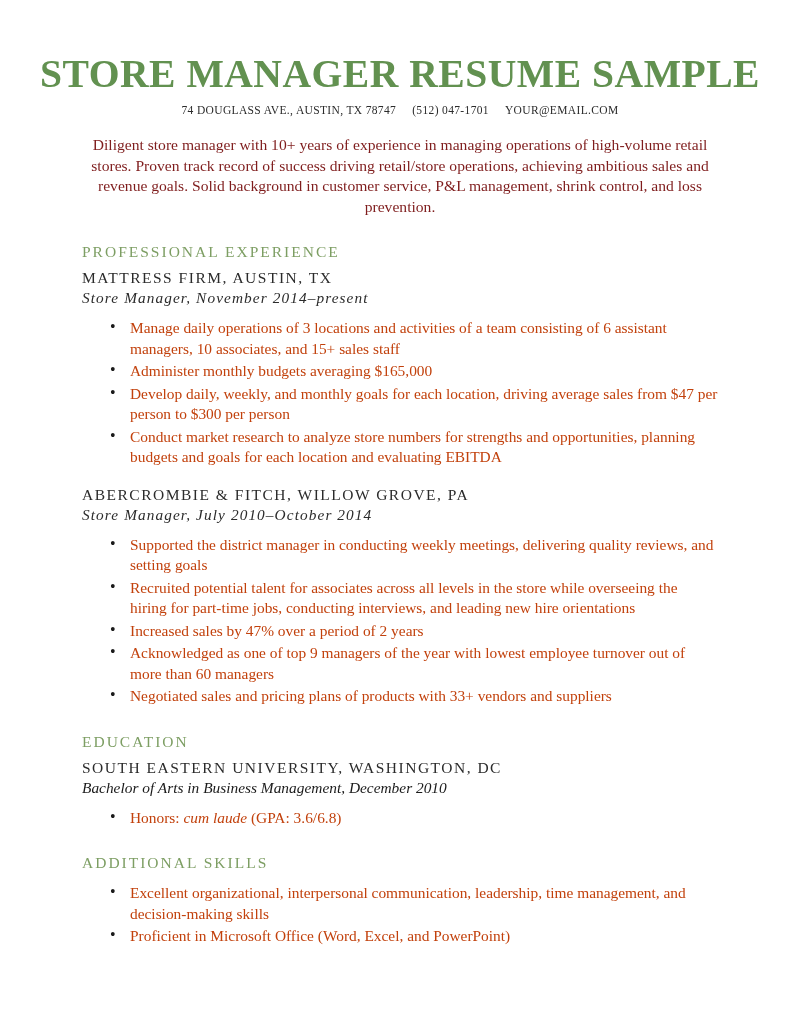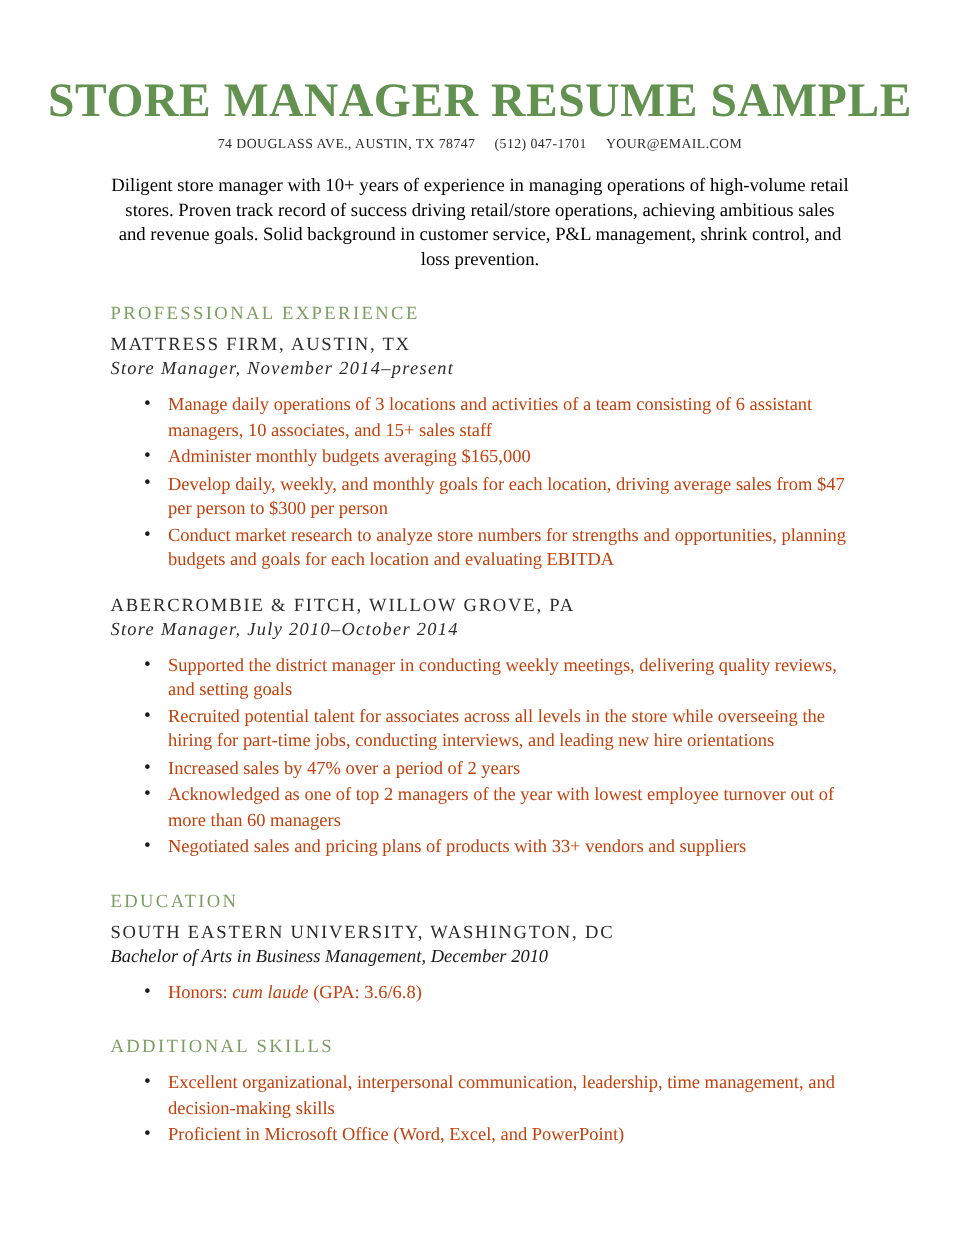--- a/index.html
+++ b/index.html
@@ -12,21 +12,21 @@
     height: 1035px;
     font-family: "Liberation Serif", "DejaVu Serif", serif;
     color: #1a1a1a;
     overflow: hidden;
   }
   .page {
     width: 800px;
     height: 1035px;
     background: #ffffff;
     box-sizing: border-box;
-    padding: 18px;
+    padding: 8px;
     position: relative;
   }
 
   
   .header {
     text-align: center;
     padding-top: 44px;
   }
   .resume-title {
     font-family: "Liberation Serif", "DejaVu Serif", serif;
@@ -51,21 +51,21 @@
     display: inline-block;
     width: 16px;
   }
 
   
   .summary {
     margin: 18px 74px 0 74px;
     font-size: 15.6px;
     line-height: 20.5px;
     text-align: center;
-    color: #000000;
+    color: #7f1d1d;
   }
 
   
   .content {
     margin: 0 74px 0 74px;
   }
   .section {
     margin-top: 26px;
   }
   .section-title {
@@ -166,21 +166,21 @@
         </ul>
       </div>
 
       <div class="job">
         <div class="org">Abercrombie &amp; Fitch, Willow Grove, PA</div>
         <div class="role">Store Manager, July 2010–October 2014</div>
         <ul class="bullets">
           <li>Supported the district manager in conducting weekly meetings, delivering quality reviews, and setting goals</li>
           <li>Recruited potential talent for associates across all levels in the store while overseeing the hiring for part-time jobs, conducting interviews, and leading new hire orientations</li>
           <li>Increased sales by 47% over a period of 2 years</li>
-          <li>Acknowledged as one of top 2 managers of the year with lowest employee turnover out of more than 60 managers</li>
+          <li>Acknowledged as one of top 9 managers of the year with lowest employee turnover out of more than 60 managers</li>
           <li>Negotiated sales and pricing plans of products with 33+ vendors and suppliers</li>
         </ul>
       </div>
     </div>
 
     <div class="section">
       <h2 class="section-title">Education</h2>
       <div class="org">South Eastern University, Washington, DC</div>
       <div class="edu-line">Bachelor of Arts in Business Management, December 2010</div>
       <ul class="bullets">

